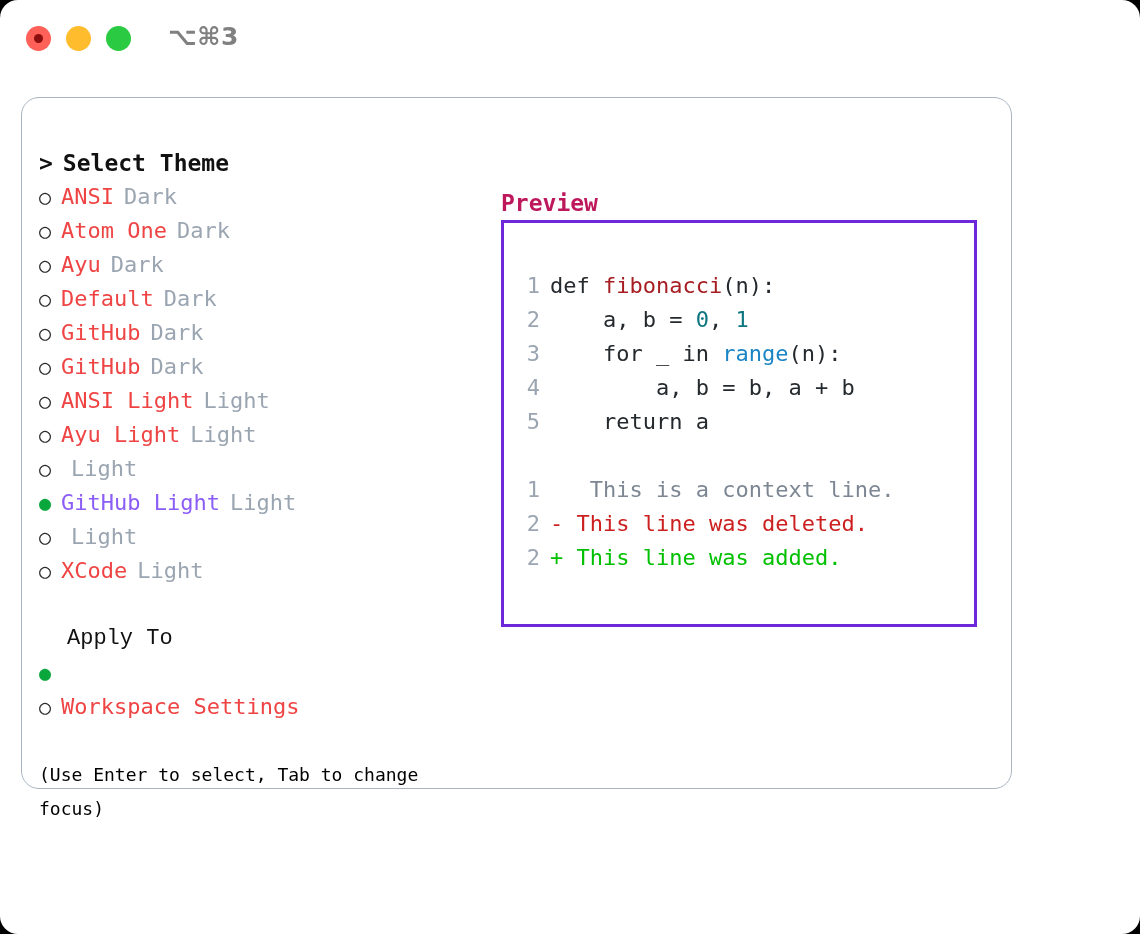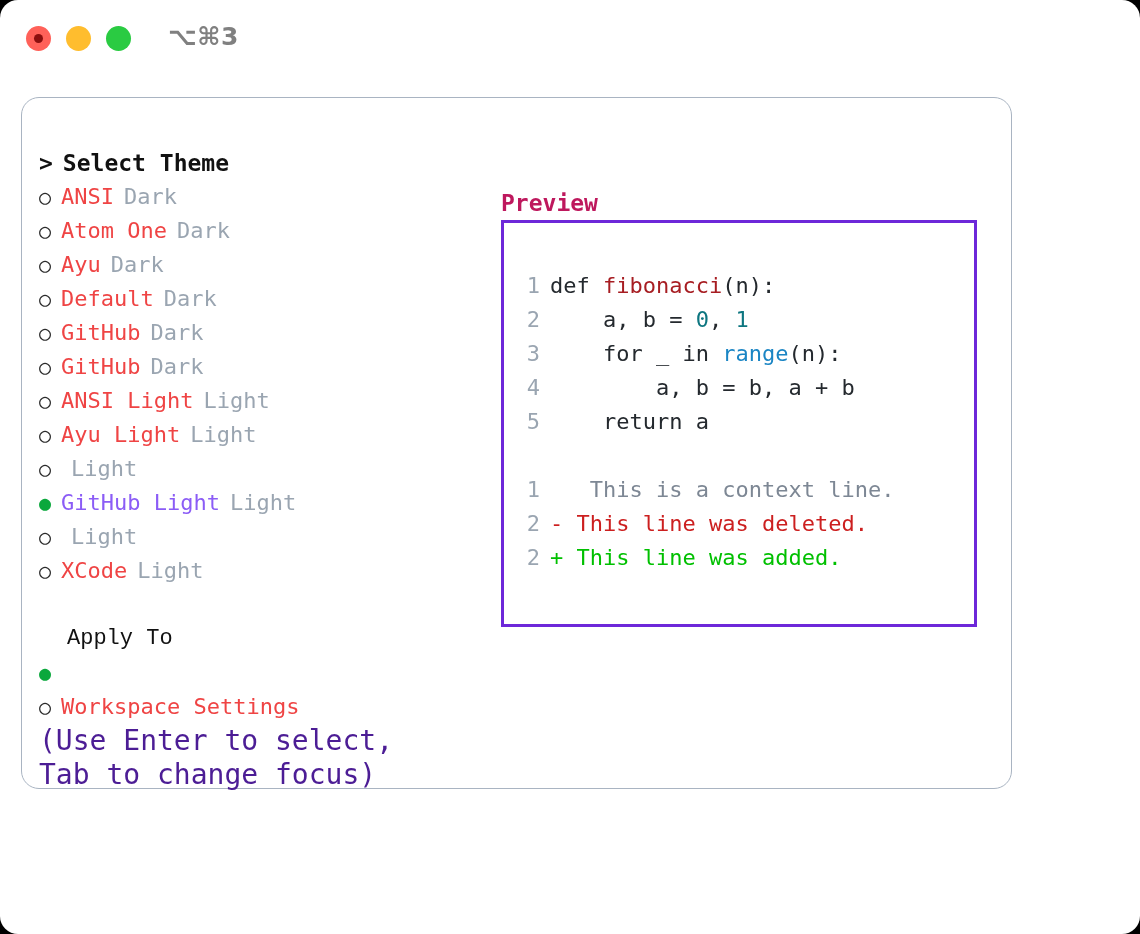--- a/index.html
+++ b/index.html
@@ -133,24 +133,25 @@
   .apply-heading {
     font-size: 22px;
     color: #111111;
     line-height: 34px;
     padding-left: 28px;
     white-space: pre;
     font-family: Liberation Mono, monospace;
   }
 
   .hint {
-    color: #4c1d95;
-    font-size: 28px;
+    color: #000000;
+    font-size: 18px;
     line-height: 34px;
     width: 400px;
+    margin-top: 34px;
     white-space: normal;
   }
 
   
   .right-col {
     position: absolute;
     left: 479px;
     top: 48px;
     width: 490px;
   }

